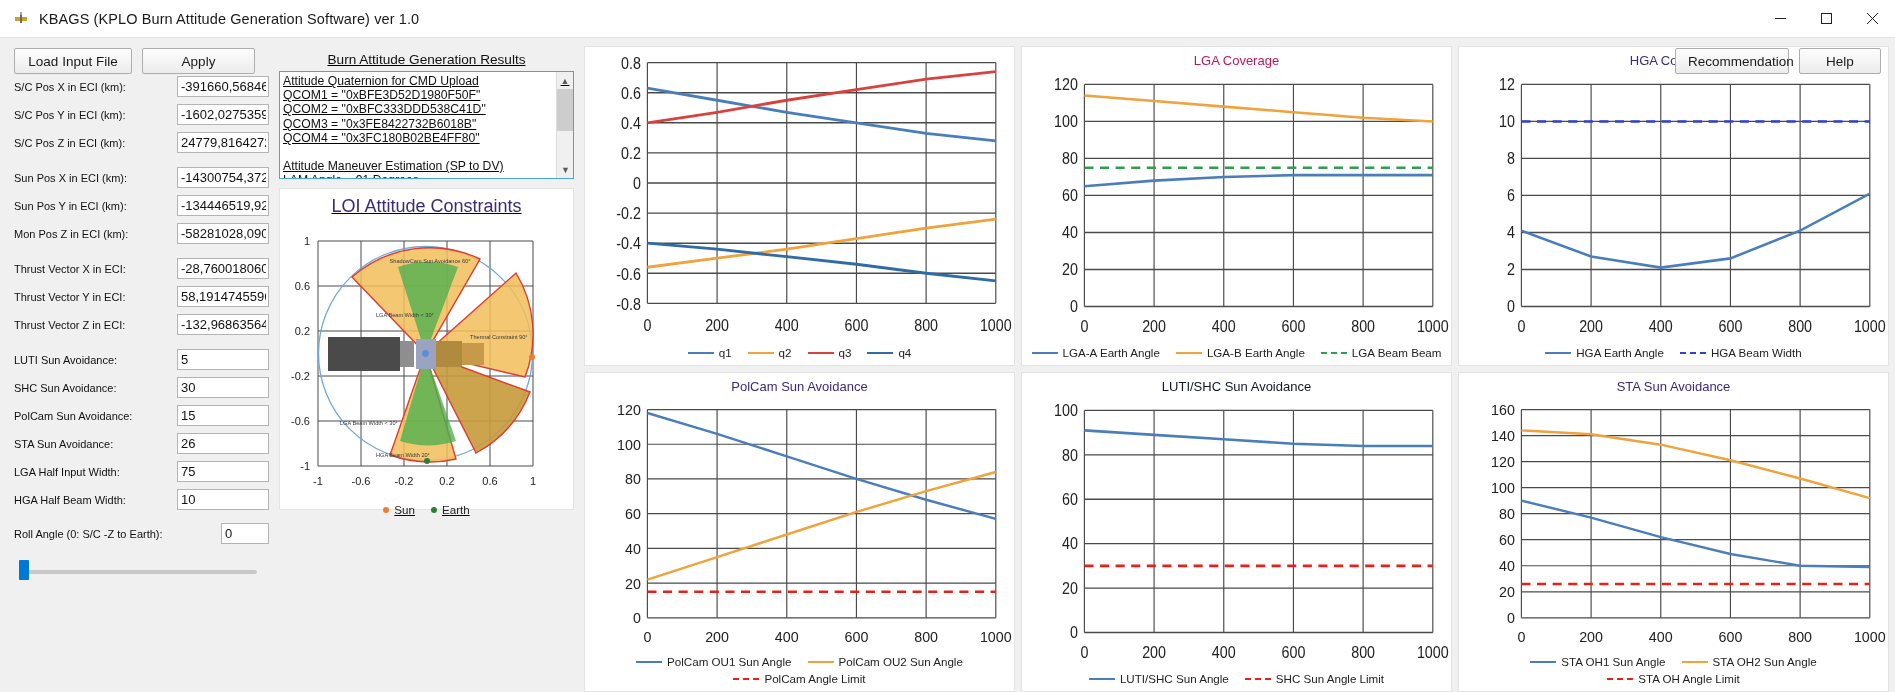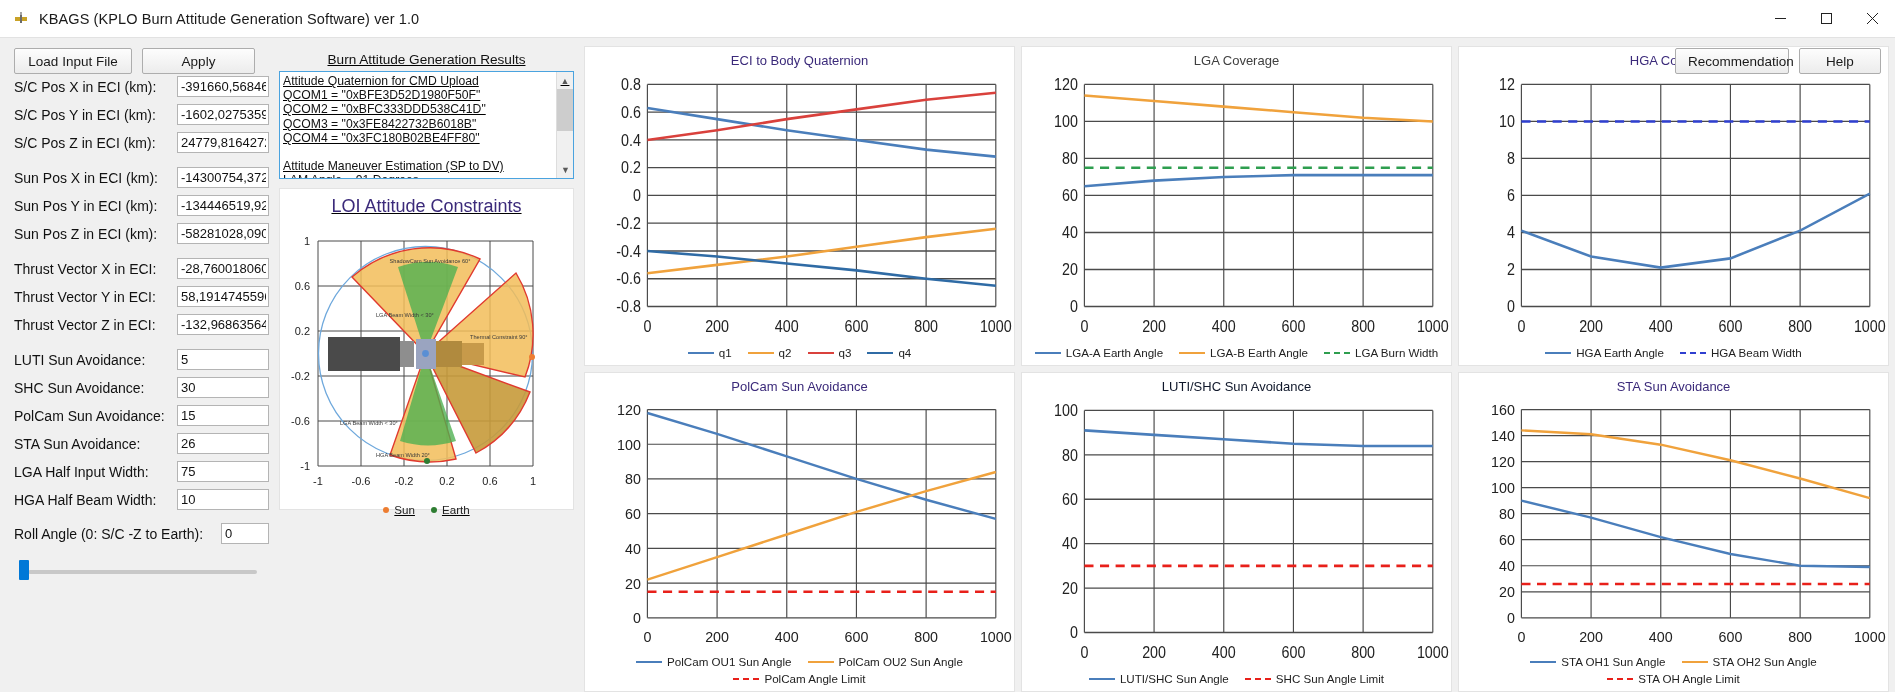--- a/index.html
+++ b/index.html
@@ -33,21 +33,21 @@
   .winbtn {
     background:linear-gradient(#fdfdfd,#ececec); border:1px solid #adadad;
     border-radius:2px; font-size:13.5px; color:#1a1a1a; height:26px;
     padding:0 12px; cursor:pointer; font-family:inherit;
   }
   .winbtn.lif { width:118px; }
   .winbtn.apl { width:113px; }
 
   .frow { display:flex; align-items:center; height:25px; margin-bottom:3px; }
   .frow.gap { margin-top:10px; }
-  .flabel { font-size:14px; color:#111; white-space:nowrap; }
+  .flabel { font-size:11px; color:#111; white-space:nowrap; }
   .finput {
     background:#fff; border:1px solid #b4b4b4; height:21px;
     font-size:13px; color:#111; font-family:inherit;
     padding:0 2px 0 3px; outline:none; position:absolute; left:163px; width:92px;
   }
   .frow { position:relative; }
   .finput.num { left:163px; width:92px; }
   .finput.roll { left:207px; width:48px; }
 
   .slider-wrap { margin-top:14px; width:243px; height:22px; position:relative; }
@@ -157,21 +157,21 @@
           </div>
           <div class="frow gap">
             <span class="flabel">Sun Pos X in ECI (km):</span>
             <input class="finput num" value="-14300754,3724" style="">
           </div>
           <div class="frow">
             <span class="flabel">Sun Pos Y in ECI (km):</span>
             <input class="finput num" value="-134446519,929" style="">
           </div>
           <div class="frow">
-            <span class="flabel">Sun Pos Z in ECI (km):</span>
+            <span class="flabel">Mon Pos Z in ECI (km):</span>
             <input class="finput num" value="-58281028,0901" style="">
           </div>
           <div class="frow gap">
             <span class="flabel">Thrust Vector X in ECI:</span>
             <input class="finput num" value="-28,7600180606" style="">
           </div>
           <div class="frow">
             <span class="flabel">Thrust Vector Y in ECI:</span>
             <input class="finput num" value="58,19147455960" style="">
           </div>
@@ -309,21 +309,20 @@
             <span class="legdot" style="background:#2e7d32"></span>
             <span>Earth</span>
           </span>
         </div>
       </div>
     </div>
 
     <div class="rightcol">
       <div class="chartrow">
           <div class="chartcard">
-            <div class="chart-title" style="color: rgb(59, 42, 122);">ECI to Body Quaternion</div>
             <svg viewBox="0 0 330 190" preserveAspectRatio="none" class="chart-svg">
               <line x1="48" y1="164" x2="316" y2="164" stroke="#4a4a4a" stroke-width="0.9"></line>
               <text x="43" y="168" text-anchor="end" font-size="11" font-family="Liberation Sans, sans-serif" fill="#222">-0.8</text>
               <line x1="48" y1="144.75" x2="316" y2="144.75" stroke="#4a4a4a" stroke-width="0.9"></line>
               <text x="43" y="148.75" text-anchor="end" font-size="11" font-family="Liberation Sans, sans-serif" fill="#222">-0.6</text>
               <line x1="48" y1="125.5" x2="316" y2="125.5" stroke="#4a4a4a" stroke-width="0.9"></line>
               <text x="43" y="129.5" text-anchor="end" font-size="11" font-family="Liberation Sans, sans-serif" fill="#222">-0.4</text>
               <line x1="48" y1="106.25" x2="316" y2="106.25" stroke="#4a4a4a" stroke-width="0.9"></line>
               <text x="43" y="110.25" text-anchor="end" font-size="11" font-family="Liberation Sans, sans-serif" fill="#222">-0.2</text>
               <line x1="48" y1="87" x2="316" y2="87" stroke="#4a4a4a" stroke-width="0.9"></line>
@@ -366,21 +365,21 @@
                 <span class="legline" style="border-top-color: rgb(217, 65, 60);"></span>
                 <span>q3</span>
               </span>
               <span class="legitem">
                 <span class="legline" style="border-top-color: rgb(47, 107, 165);"></span>
                 <span>q4</span>
               </span>
             </div>
           </div>
           <div class="chartcard">
-            <div class="chart-title" style="color: #404040;">LGA Coverage</div>
+            <div class="chart-title" style="color: #be185d;">LGA Coverage</div>
             <svg viewBox="0 0 330 190" preserveAspectRatio="none" class="chart-svg">
               <line x1="48" y1="164" x2="316" y2="164" stroke="#4a4a4a" stroke-width="0.9"></line>
               <text x="43" y="168" text-anchor="end" font-size="11" font-family="Liberation Sans, sans-serif" fill="#222">0</text>
               <line x1="48" y1="138.33333333333334" x2="316" y2="138.33333333333334" stroke="#4a4a4a" stroke-width="0.9"></line>
               <text x="43" y="142.33333333333334" text-anchor="end" font-size="11" font-family="Liberation Sans, sans-serif" fill="#222">20</text>
               <line x1="48" y1="112.66666666666667" x2="316" y2="112.66666666666667" stroke="#4a4a4a" stroke-width="0.9"></line>
               <text x="43" y="116.66666666666667" text-anchor="end" font-size="11" font-family="Liberation Sans, sans-serif" fill="#222">40</text>
               <line x1="48" y1="87" x2="316" y2="87" stroke="#4a4a4a" stroke-width="0.9"></line>
               <text x="43" y="91" text-anchor="end" font-size="11" font-family="Liberation Sans, sans-serif" fill="#222">60</text>
               <line x1="48" y1="61.333333333333336" x2="316" y2="61.333333333333336" stroke="#4a4a4a" stroke-width="0.9"></line>
@@ -409,21 +408,21 @@
               <span class="legitem">
                 <span class="legline" style="border-top-color: rgb(74, 126, 187);"></span>
                 <span>LGA-A Earth Angle</span>
               </span>
               <span class="legitem">
                 <span class="legline" style="border-top-color: rgb(240, 162, 60);"></span>
                 <span>LGA-B Earth Angle</span>
               </span>
               <span class="legitem">
                 <span class="legline dash" style="border-top-color: rgb(46, 158, 79);"></span>
-                <span>LGA Burn Width</span>
+                <span>LGA Beam Beam</span>
               </span>
             </div>
           </div>
           <div class="chartcard">
             <div class="chart-title" style="color: rgb(59, 42, 122);">HGA Coverage</div>
             <svg viewBox="0 0 330 190" preserveAspectRatio="none" class="chart-svg">
               <line x1="48" y1="164" x2="316" y2="164" stroke="#4a4a4a" stroke-width="0.9"></line>
               <text x="43" y="168" text-anchor="end" font-size="11" font-family="Liberation Sans, sans-serif" fill="#222">0</text>
               <line x1="48" y1="138.33333333333334" x2="316" y2="138.33333333333334" stroke="#4a4a4a" stroke-width="0.9"></line>
               <text x="43" y="142.33333333333334" text-anchor="end" font-size="11" font-family="Liberation Sans, sans-serif" fill="#222">2</text>

